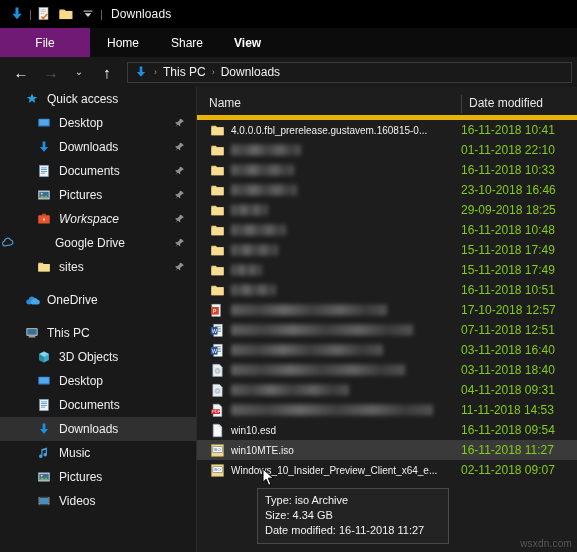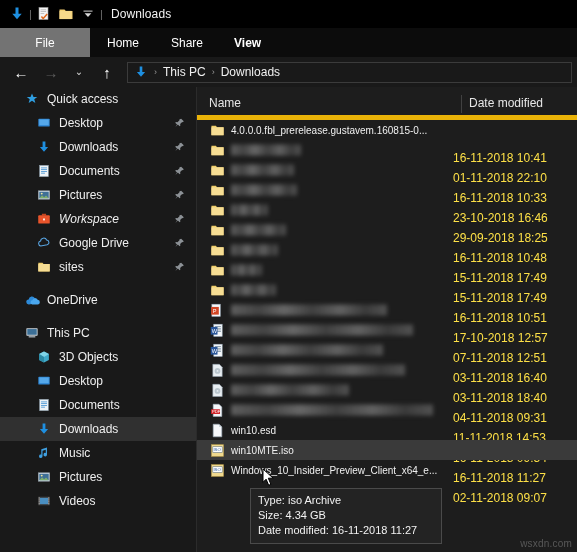--- a/index.html
+++ b/index.html
@@ -69,21 +69,21 @@
   }
   .rtab {
     display: flex; align-items: center; justify-content: center;
     height: 29px;
     font-size: 12px;
     color: #ffffff;
     padding: 0 16px;
     cursor: default;
   }
   .rtab.file {
-    background: #737373;
+    background: #701a75;
     min-width: 54px;
     padding: 0 18px;
   }
   .rtab.home  { padding: 0 17px; }
   .rtab.share { padding: 0 15px; }
   .rtab.view  { padding: 0 16px; font-weight: bold; }
 
   
   .addrbar {
     position: absolute;
@@ -223,43 +223,42 @@
   .f-name {
     position: absolute;
     left: 34px; top: 50%;
     transform: translateY(-50%);
     font-size: 10px;
     color: #f0f0f0;
     white-space: nowrap;
   }
   .f-date {
     position: absolute;
-    left: 256px; top: 50%;
+    left: 264px; top: 50%;
     transform: translateY(-50%);
     font-size: 12px;
-    color: #fde047;
+    color: #84cc16;
     white-space: nowrap;
-    margin-top: 28px;
   }
   
   .redact {
     position: absolute;
     left: 34px; top: 50%;
     transform: translateY(-50%);
     height: 11px;
     border-radius: 1px;
     background: linear-gradient(90deg,#6a6a6a 0%, #4a4a4a 18%, #757575 34%, #454545 52%, #6e6e6e 70%, #3f3f3f 86%, #5c5c5c 100%);
     filter: blur(2.1px);
     opacity: .85;
   }
 
   
   .tooltip {
     position: absolute;
-    left: 250px; top: 488px;
+    left: 257px; top: 488px;
     width: 192px;
     background: #232323;
     border: 1px solid #4a4a4a;
     padding: 4px 7px 5px 7px;
     box-sizing: border-box;
     font-size: 11px;
     color: #f2f2f2;
     line-height: 15px;
     z-index: 40;
   }
@@ -431,21 +430,21 @@
           </svg>
       </span>
       <span class="nav-label">Workspace</span>
       <span class="pin">
         <svg width="11" height="11" viewBox="0 0 16 16">
             <path d="M10.4 1.8l3.8 3.8-1.3 1.3-1-.3-3 3 .4 2.1-1.1 1.1-2.6-2.6L2 13.8l2.4-3.6-2.6-2.6L2.9 6.5l2.1.4 3-3-.3-1z" fill="#b9c0c6"></path>
           </svg>
       </span>
     </div>
 
-    <div class="nav-row" style="padding-left:36px;">
+    <div class="nav-row" style="gap:32px;">
       <span class="nav-ico">
         <svg width="14" height="14" viewBox="0 0 16 16">
             <path d="M4.3 11.4a2.9 2.9 0 01-.2-5.7 3.6 3.6 0 016.9-1.1 2.8 2.8 0 01.6 5.5z" fill="none" stroke="#5aa7e6" stroke-width="1.2"></path>
           </svg>
       </span>
       <span class="nav-label">Google Drive</span>
       <span class="pin">
         <svg width="11" height="11" viewBox="0 0 16 16">
             <path d="M10.4 1.8l3.8 3.8-1.3 1.3-1-.3-3 3 .4 2.1-1.1 1.1-2.6-2.6L2 13.8l2.4-3.6-2.6-2.6L2.9 6.5l2.1.4 3-3-.3-1z" fill="#b9c0c6"></path>
           </svg>

